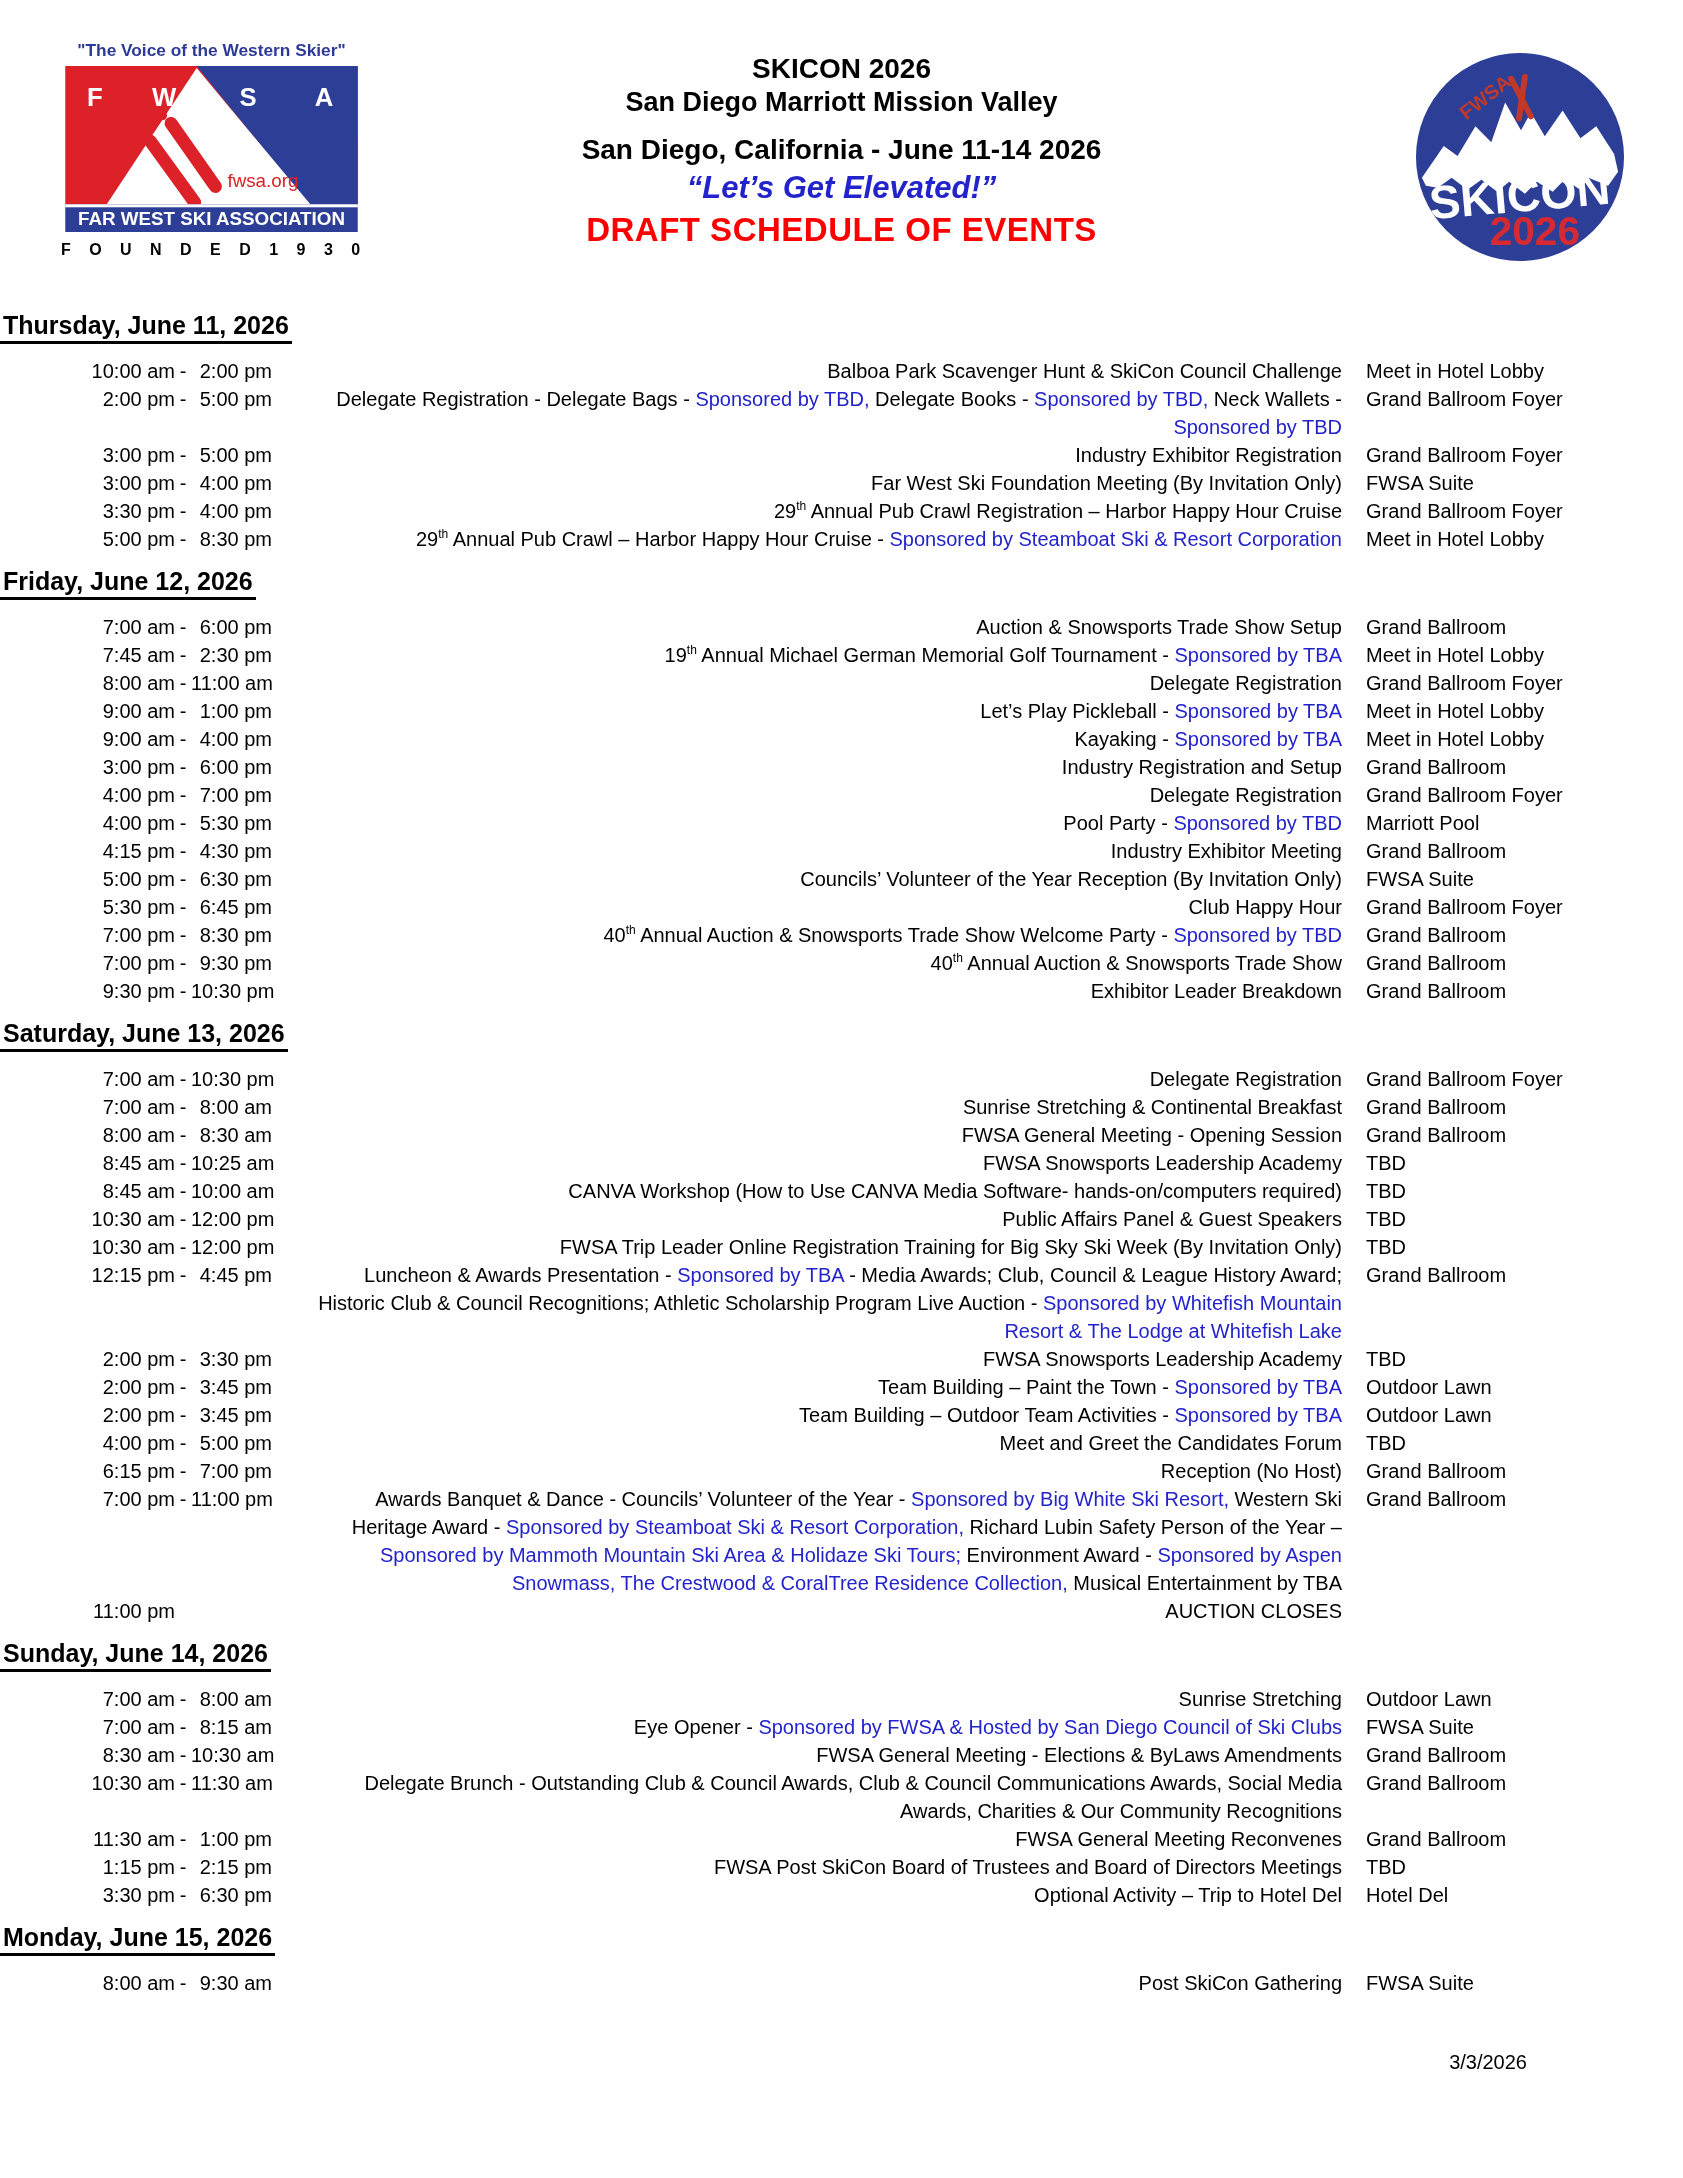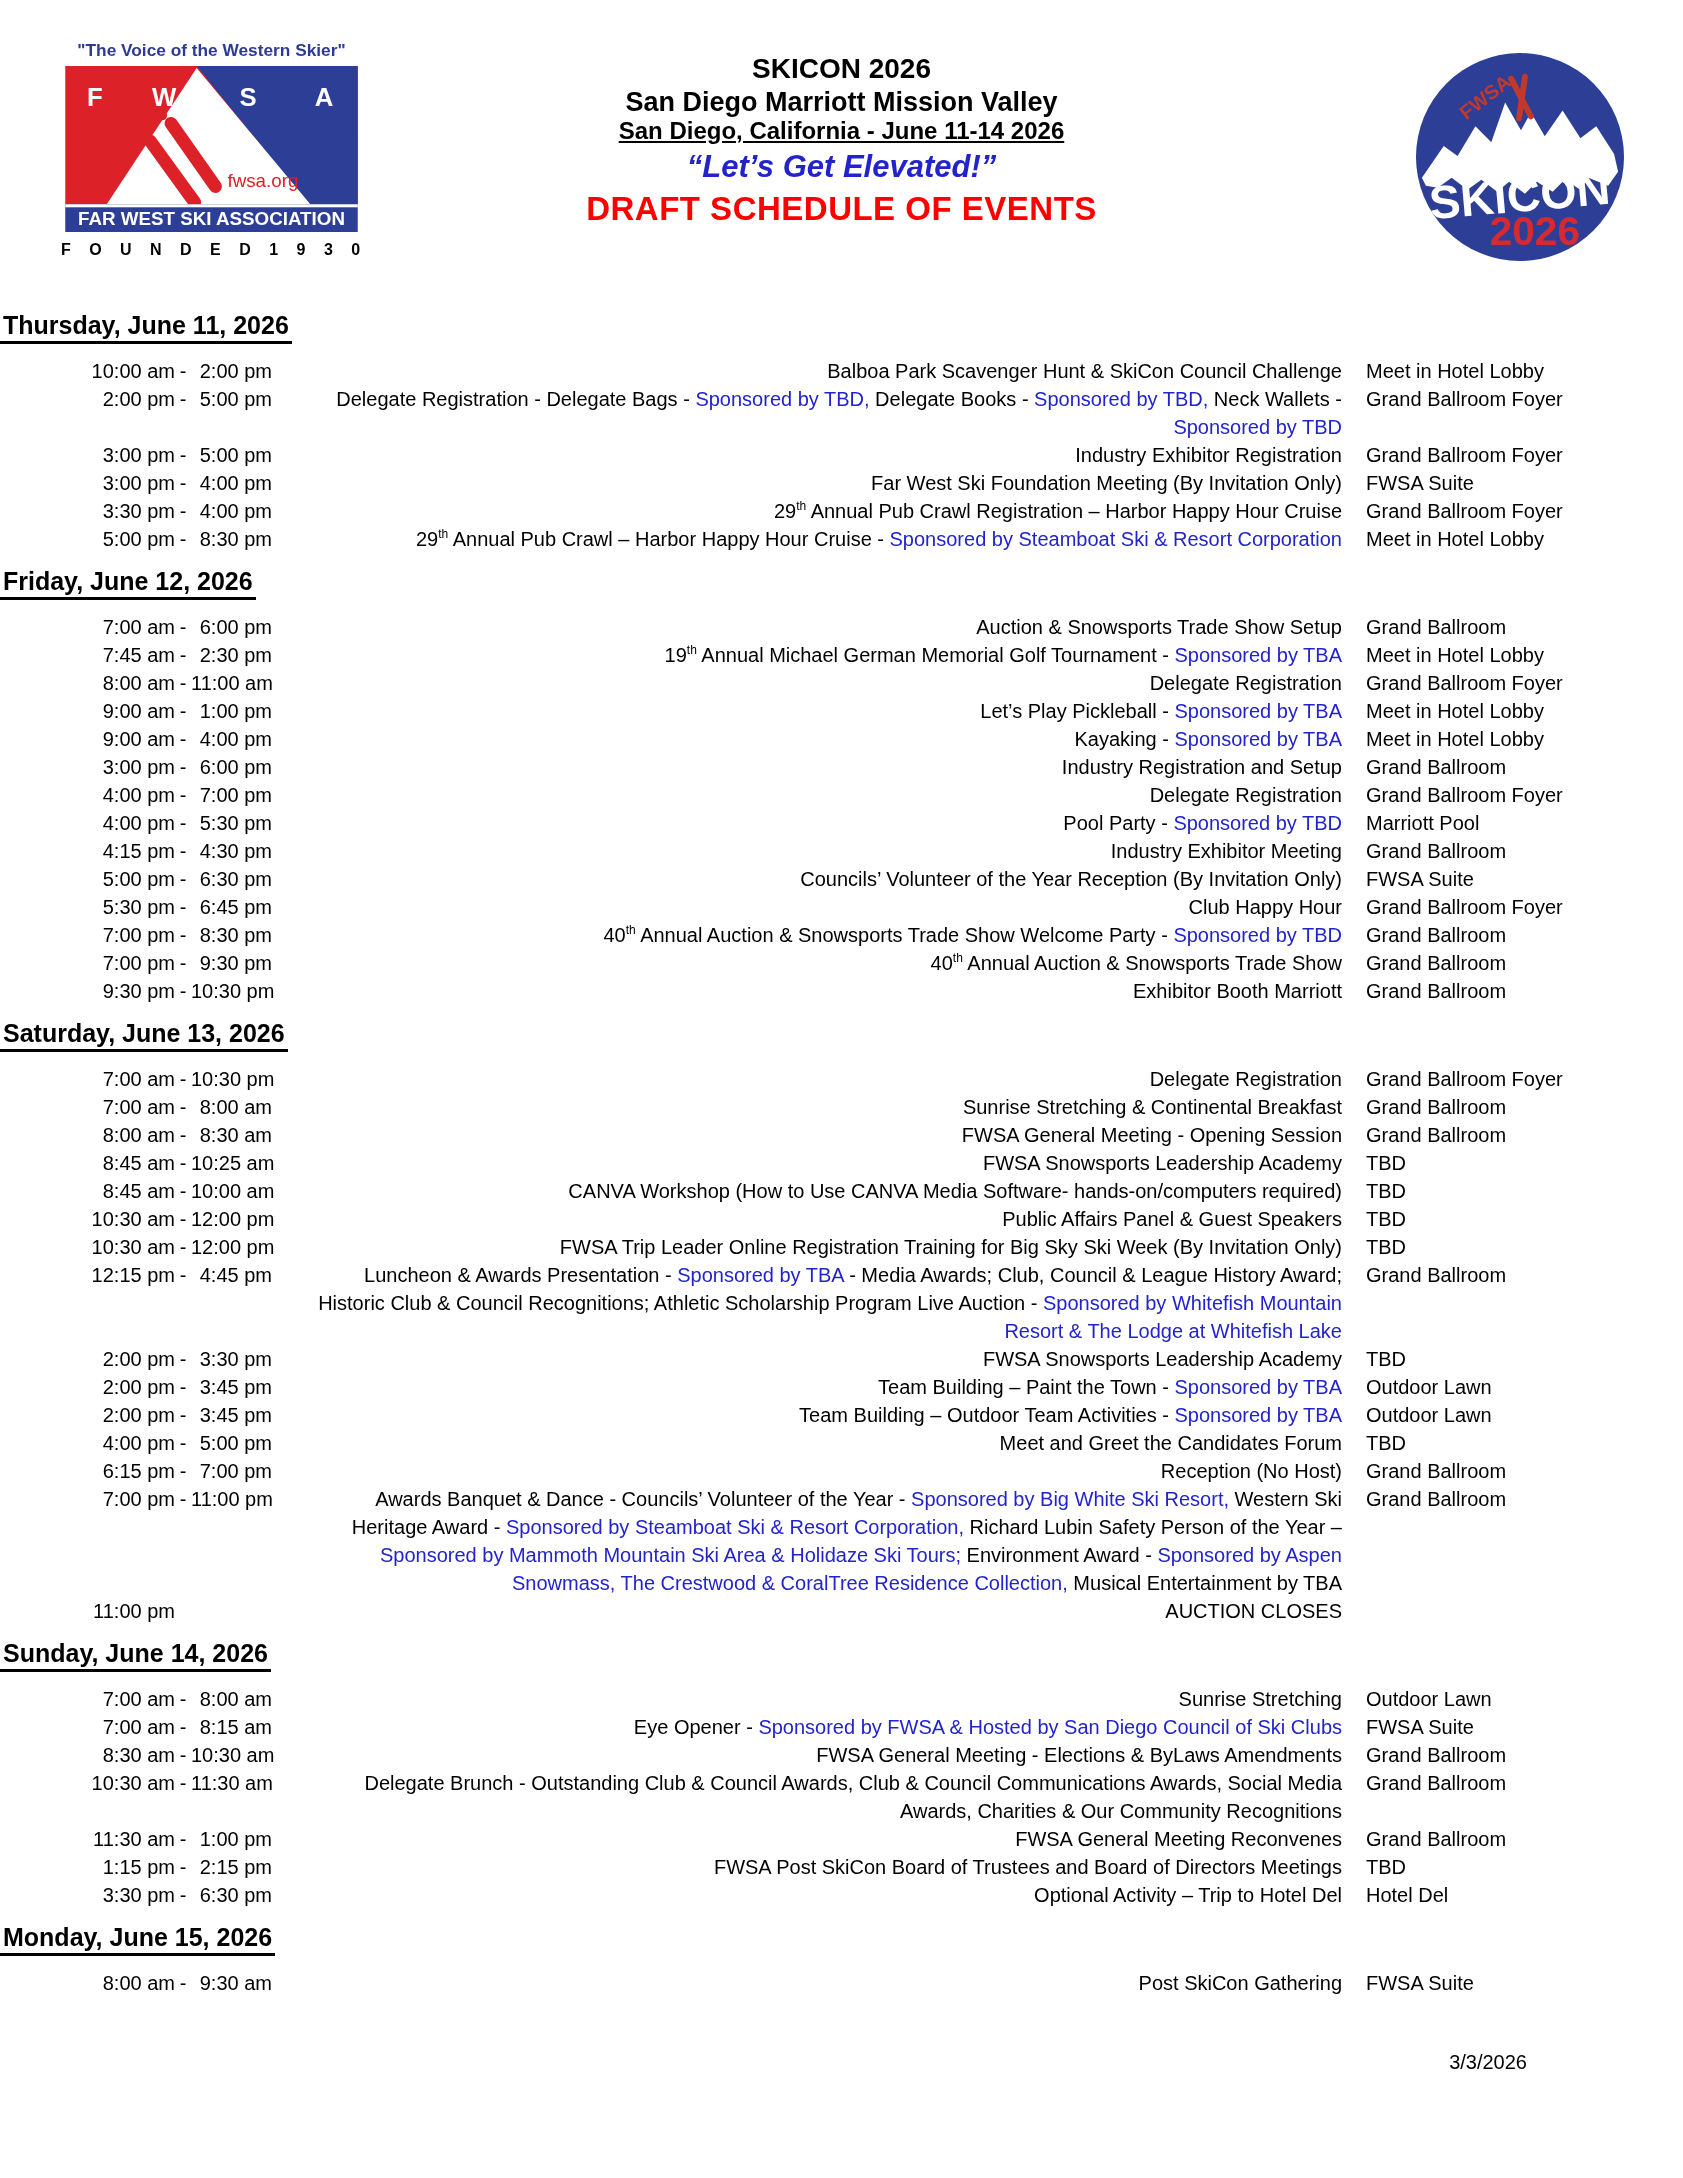--- a/index.html
+++ b/index.html
@@ -12,21 +12,21 @@
   
   .header { position:relative; height:297px; }
 
   .fwsa-logo { position:absolute; left:61px; top:40px; width:301px; text-align:center; }
   .fwsa-tagline { color:#2e3a97; font-size:17.3px; font-weight:bold; margin-bottom:5px; white-space:nowrap; }
   .fwsa-founded { color:#000000; font-size:16px; font-weight:bold; letter-spacing:7px; margin-top:5px; white-space:nowrap; }
 
   .title-block { position:absolute; left:0; right:0; top:53px; text-align:center; line-height:1.12; }
   .t1 { font-size:28px; font-weight:bold; }
   .t2 { font-size:27px; font-weight:bold; margin-top:3px; }
-  .t3 { font-size:24px; font-weight:bold; margin-top:0;text-decoration:underline; }
+  .t3 { font-size:28px; font-weight:bold; margin-top:16px; }
   .t-elev { font-size:31px; font-weight:bold; font-style:italic; color:#2323cc; margin-top:6px; }
   .t-draft { font-size:33px; font-weight:bold; color:#ff0000; margin-top:6px; letter-spacing:0.5px; }
 
   .badge { position:absolute; right:57px; top:51px; width:212px; height:212px; }
 
   
   .schedule { position:relative; }
   .day-head { margin:14px 0 13px 0; }
   .day-title { display:inline-block; font-size:25px; font-weight:bold; border-bottom:3.5px solid #000; padding:0 3px 1px 3px; }
 
@@ -280,21 +280,21 @@
           </div>
           <div class="desc"><span>40</span><span class="sup">th</span><span> Annual Auction &amp; Snowsports Trade Show</span></div>
           <div class="loc">Grand Ballroom</div>
         </div>
         <div class="row">
           <div class="time">
             <span class="t-start">9:30 pm</span>
             <span class="t-dash">-</span>
             <span class="t-end">10:30 pm</span>
           </div>
-          <div class="desc"><span>Exhibitor Booth Marriott</span></div>
+          <div class="desc"><span>Exhibitor Leader Breakdown</span></div>
           <div class="loc">Grand Ballroom</div>
         </div>
       </div>
       <div class="day-section">
         <div class="day-head"><span class="day-title">Saturday, June 13, 2026</span></div>
         <div class="row">
           <div class="time">
             <span class="t-start">7:00 am</span>
             <span class="t-dash">-</span>
             <span class="t-end">10:30 pm</span>

